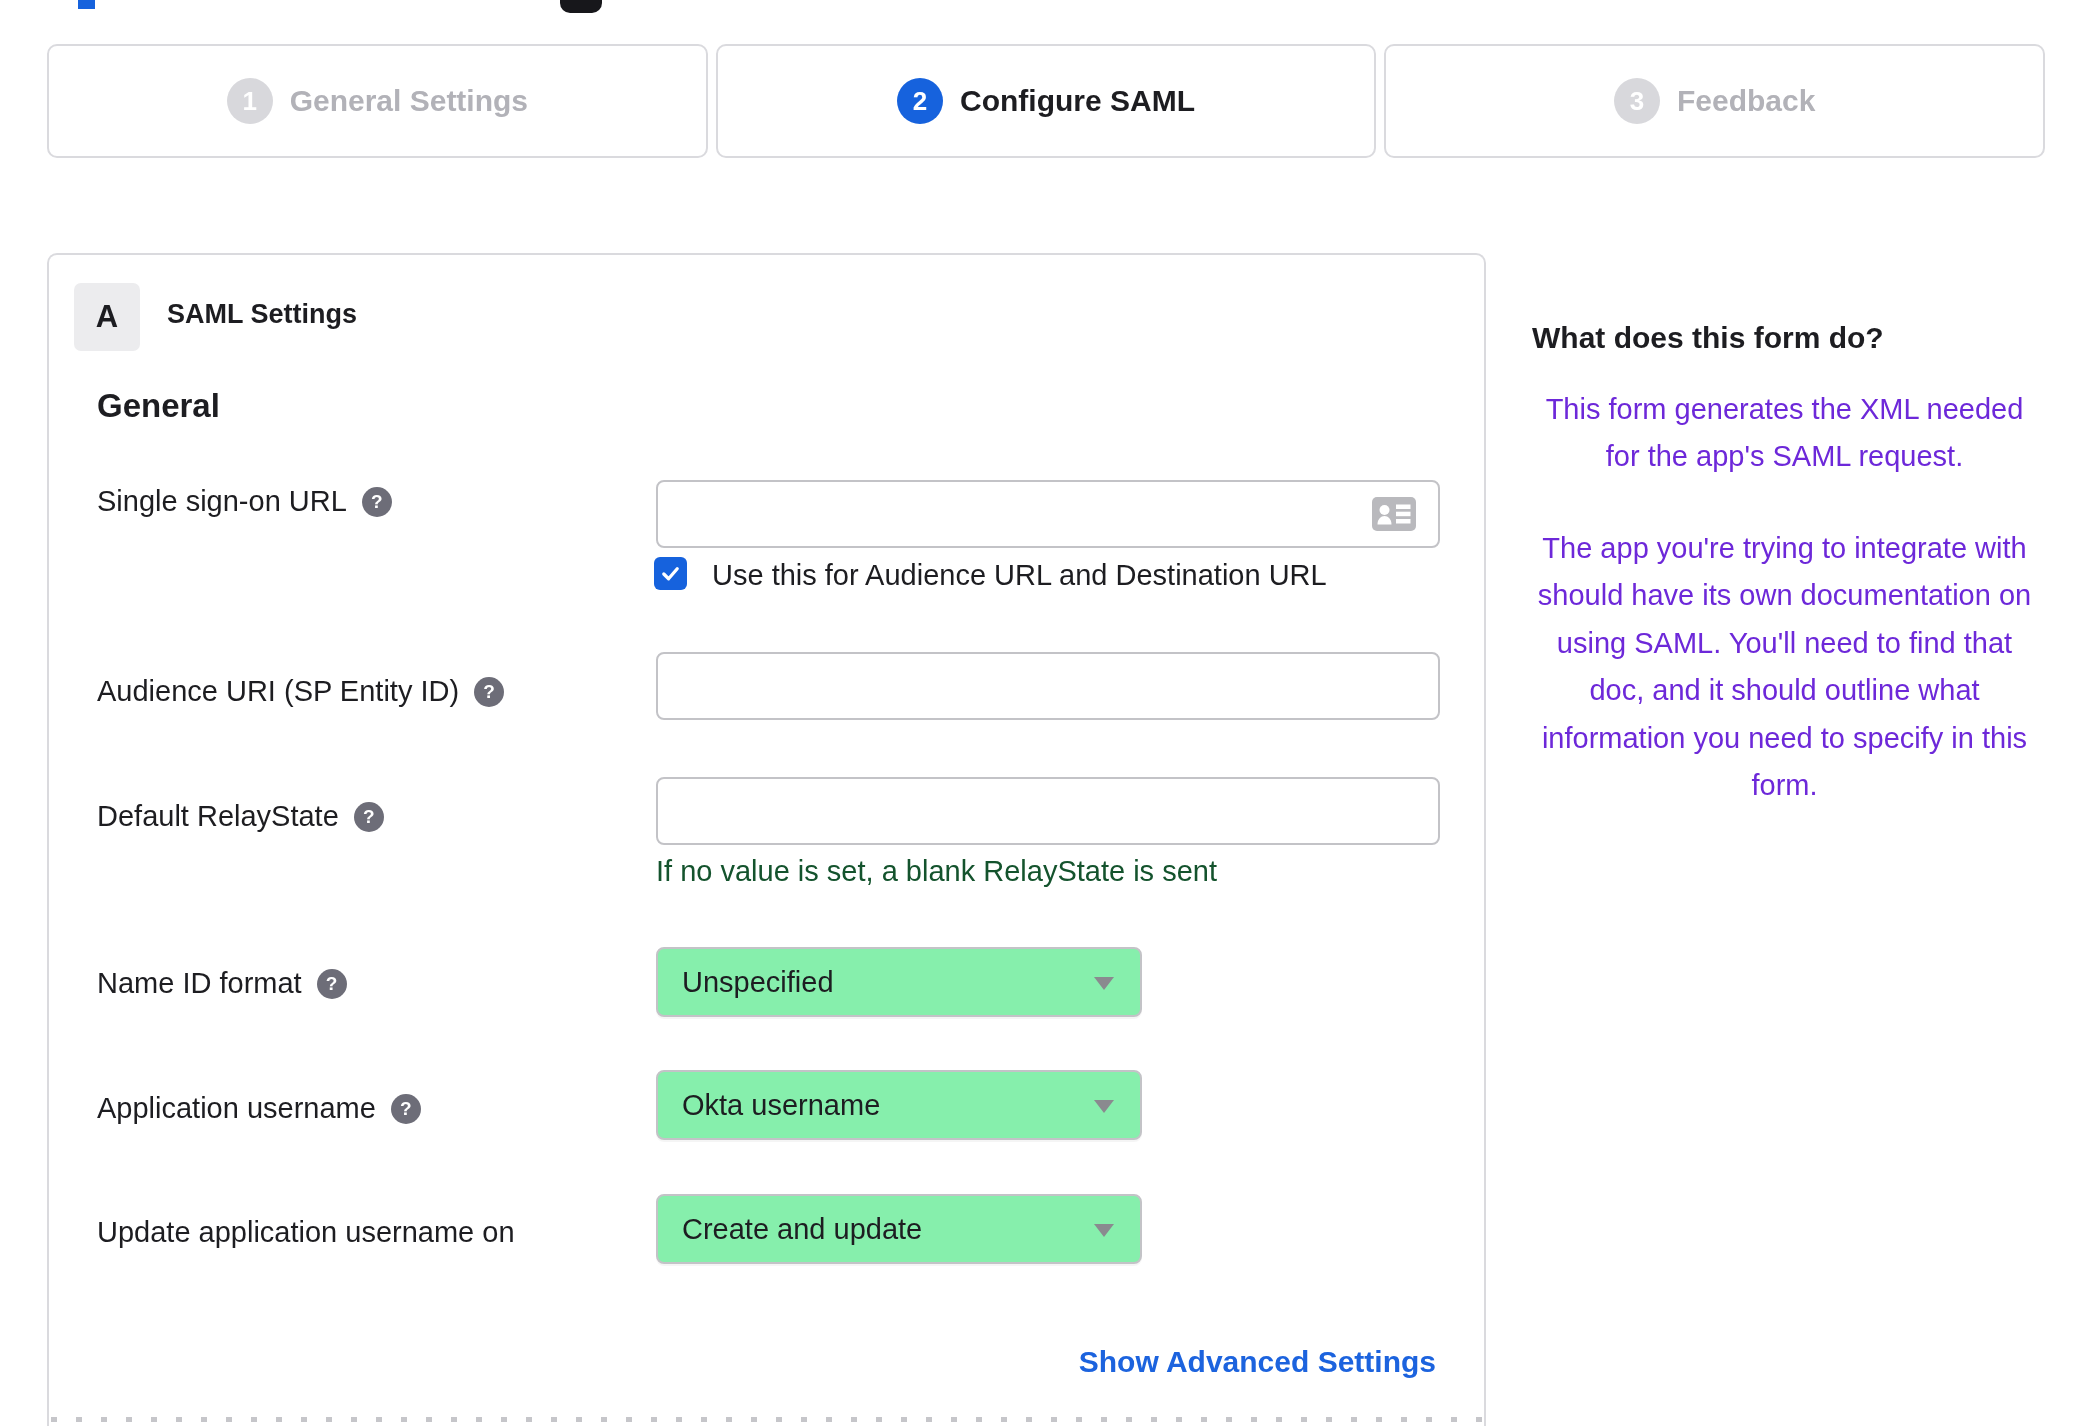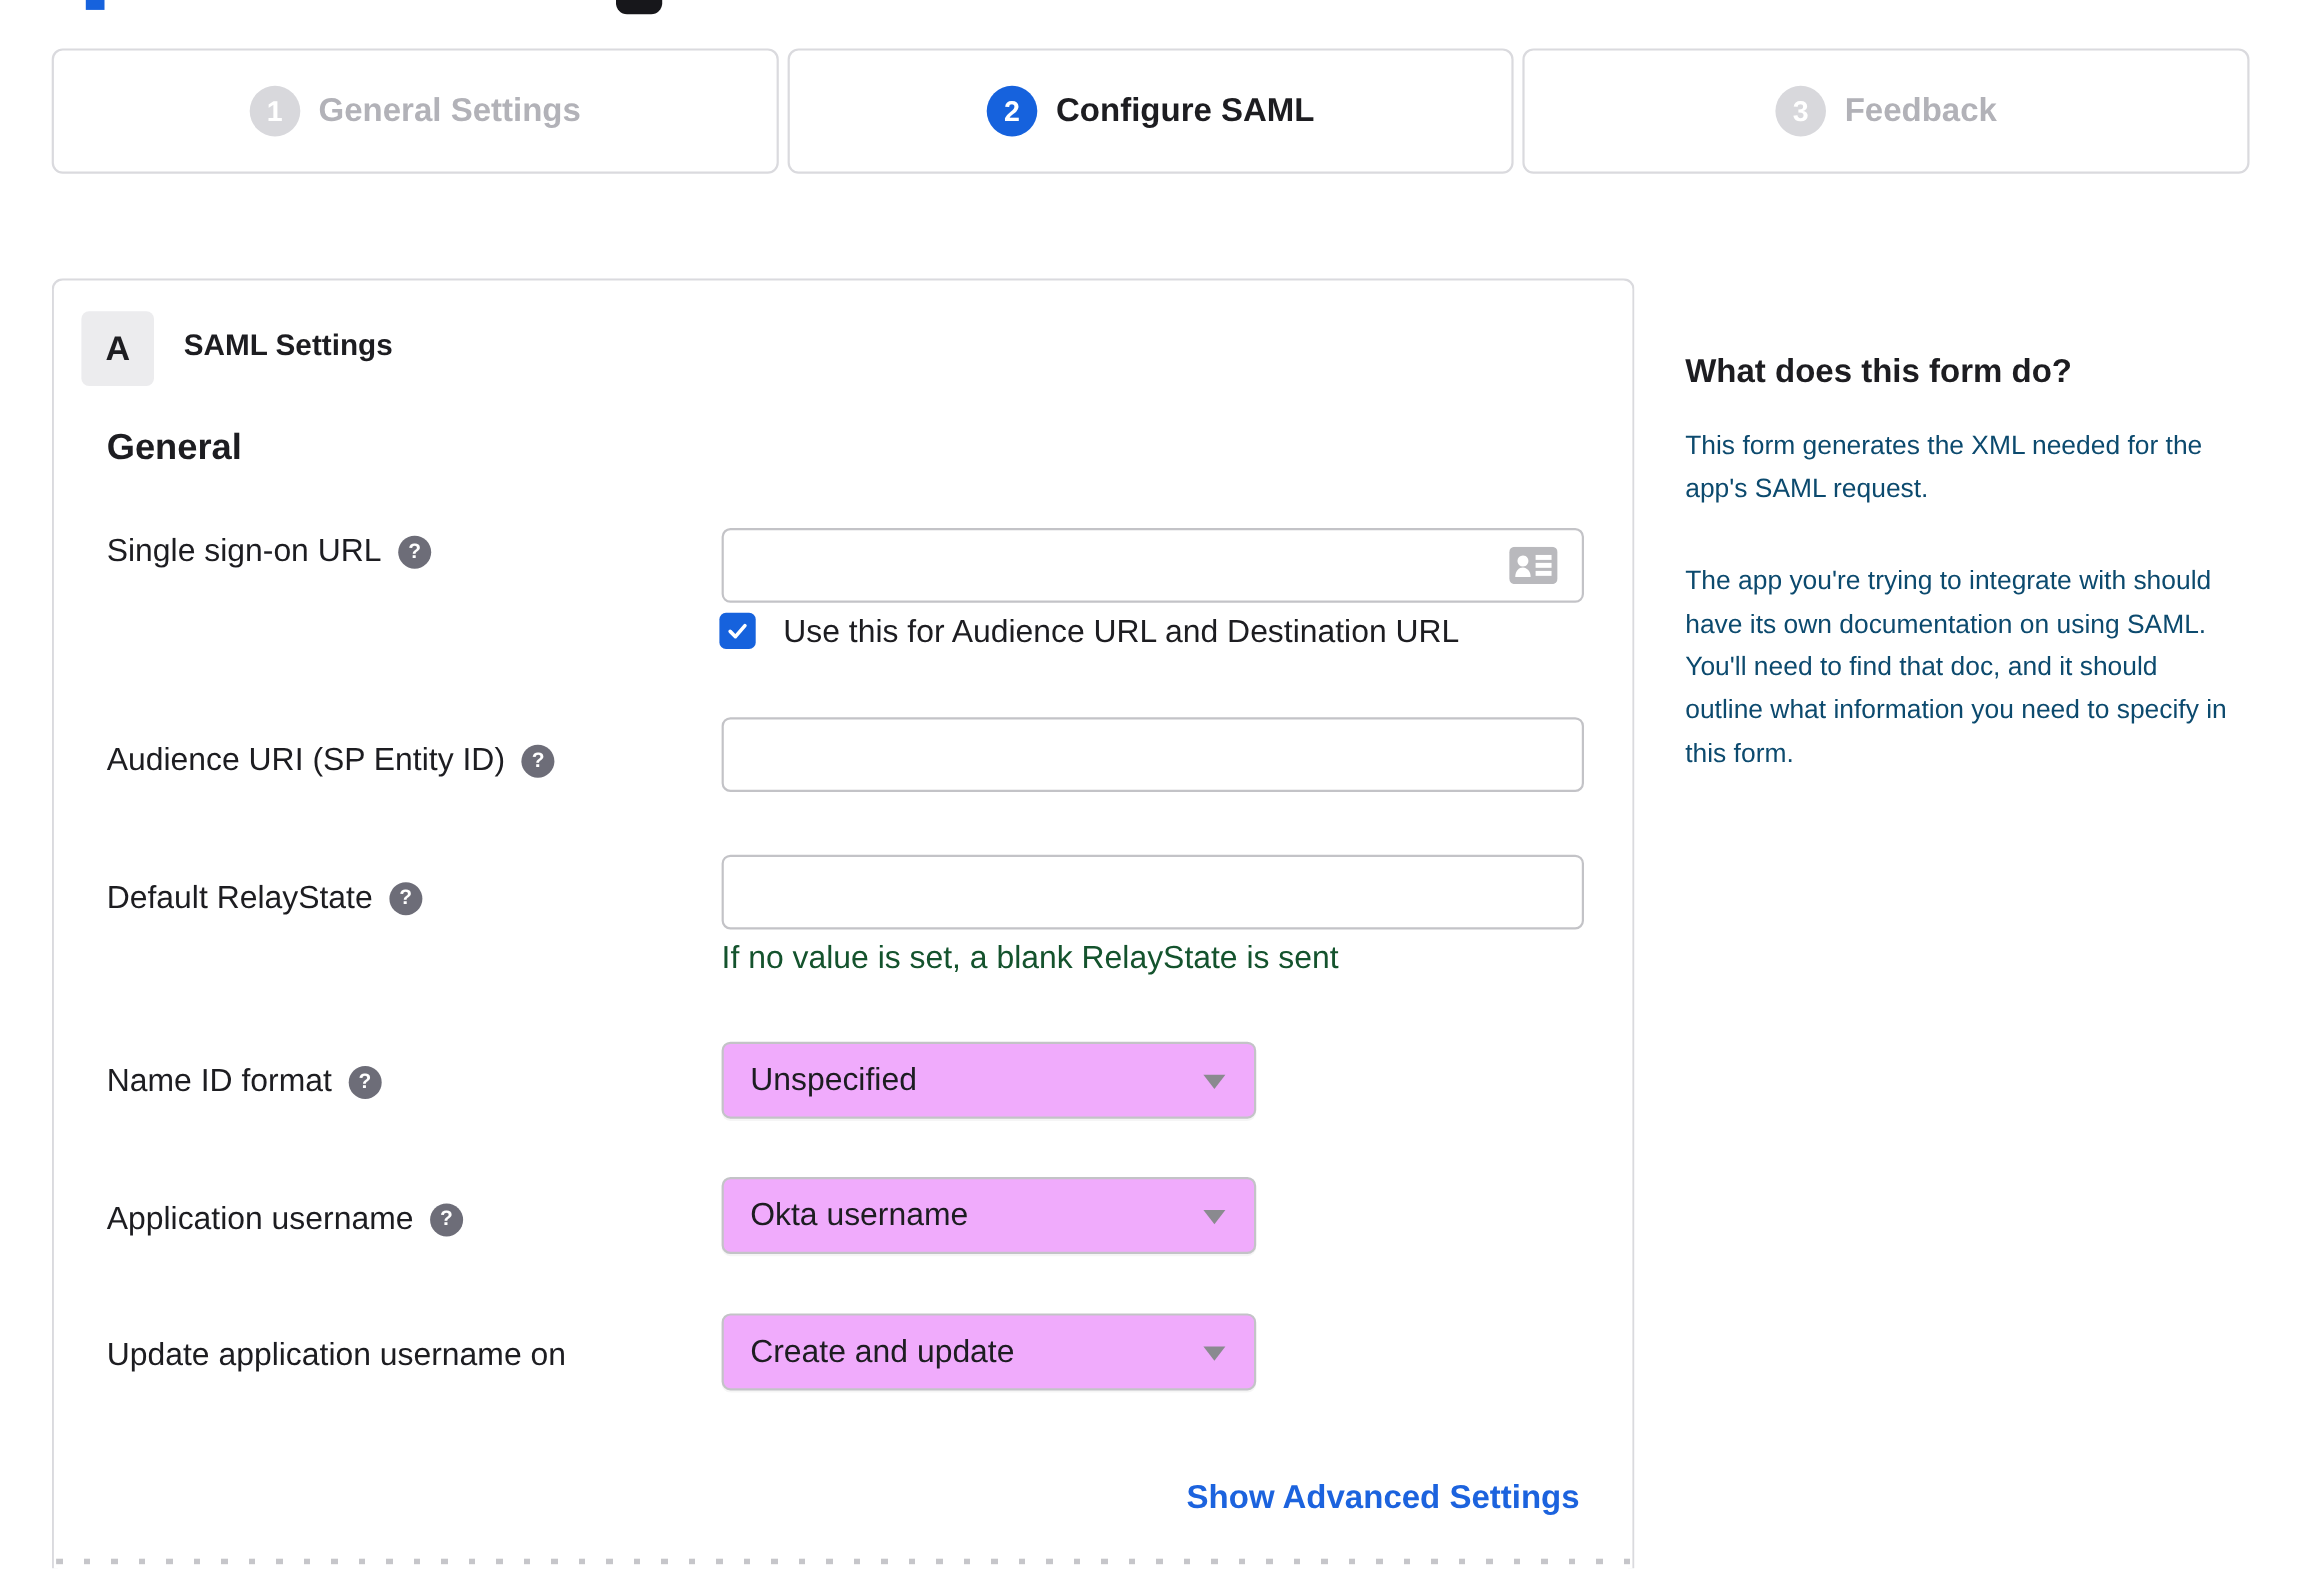--- a/index.html
+++ b/index.html
@@ -71,21 +71,21 @@
     background: #1662dd; border-radius: 6px; cursor: pointer;
     display: flex; align-items: center; justify-content: center;
   }
   .checkbox svg { width: 23px; height: 23px; }
   .checkbox-label { position: absolute; left: 663px; font-size: 29px; color: #1d1d21; }
 
   .hint { position: absolute; left: 607px; font-size: 29px; color: #14532d; }
 
   .dropdown {
     position: absolute; left: 607px; width: 486px; height: 70px;
-    border: 2px solid #c3c3c7; border-radius: 8px; background: #f0abfc;
+    border: 2px solid #c3c3c7; border-radius: 8px; background: #86efac;
     box-shadow: 0 2px 0 rgba(0,0,0,0.04);
     display: flex; align-items: center; padding: 0 60px 0 24px;
     font-size: 29px; color: #1d1d21; cursor: pointer;
   }
   .caret {
     position: absolute; right: 26px; top: 50%; margin-top: -5px;
     width: 0; height: 0;
     border-left: 10px solid transparent; border-right: 10px solid transparent;
     border-top: 13px solid #8a8a8f;
   }
@@ -96,21 +96,21 @@
   }
 
   .dotted-sep {
     position: absolute; left: 2px; right: 2px; bottom: 4px; height: 5px;
     background: repeating-linear-gradient(90deg, #c6c6ca 0 6px, transparent 6px 25px);
   }
 
   
   .side-help { position: absolute; left: 1532px; top: 316px; width: 505px; }
   .side-help h3 { font-size: 30px; font-weight: bold; color: #1d1d21; line-height: 1.45; margin: 0 0 26px 0; }
-  .side-help p { font-size: 24px; color: #0c4a6e; line-height: 1.64; margin: 0 0 44px 0; }
+  .side-help p { font-size: 29px; color: #6d28d9; line-height: 1.64; margin: 0 0 44px 0; text-align: center; }
 </style>
 </head>
 <body>
 
 <div class="page">
 
   <div class="frag-blue"></div>
   <div class="frag-dark"></div>
 
   <div class="stepper">

